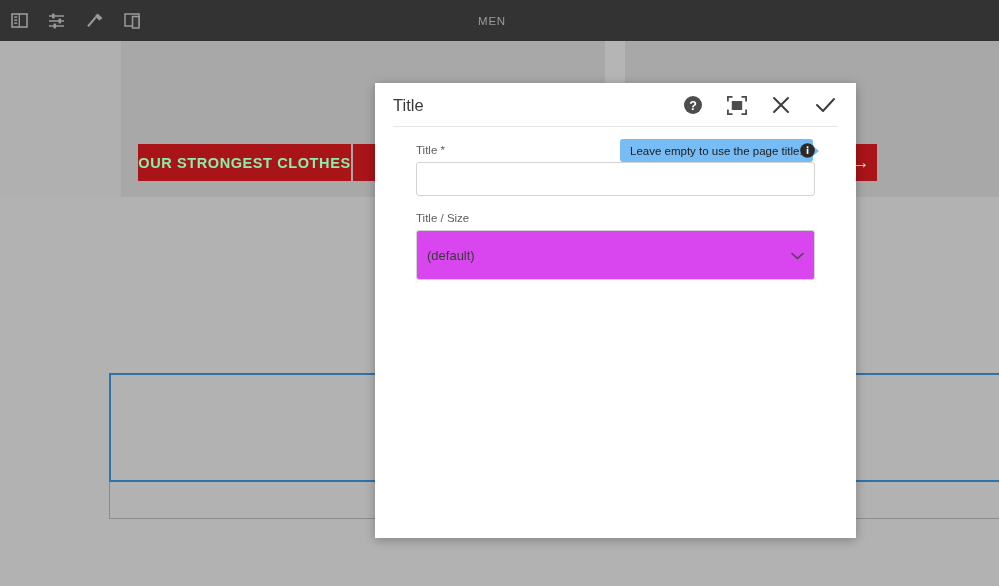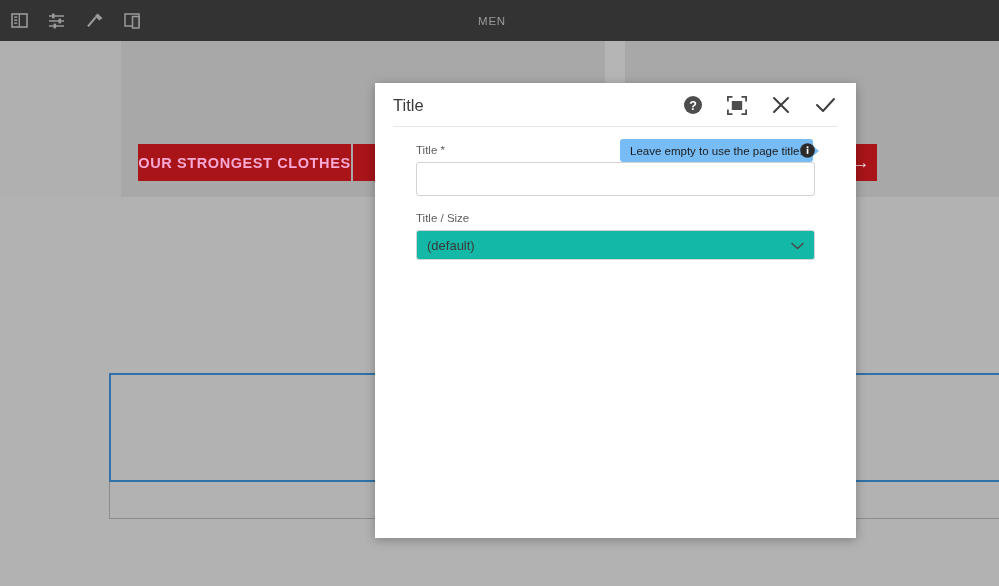--- a/index.html
+++ b/index.html
@@ -78,21 +78,21 @@
     top: 103px;
     height: 37px;
     background: #a91419;
     display: flex;
     align-items: center;
   }
   #promo-1 { left: 138px; width: 213px; justify-content: center; }
   #promo-2 { left: 353px; width: 90px;  justify-content: center; }
   #promo-3 { left: 845px; width: 32px;  justify-content: center; }
   .promo-label {
-    color: #f9a8d4;
+    color: #86efac;
     font-size: 14.5px;
     font-weight: bold;
     letter-spacing: 0.6px;
     white-space: nowrap;
   }
   .promo-arrow {
     color: #e8e2e2;
     font-size: 17px;
     line-height: 1;
   }
@@ -177,27 +177,27 @@
     background: #fff;
   }
   .field-group { margin-bottom: 16px; }
 
   .select-wrap {
     position: relative;
     width: 399px;
   }
   .select-box {
     width: 399px;
-    height: 30px;
+    height: 50px;
     border: 1px solid #d3d3d3;
     border-radius: 3px;
     padding: 0 30px 0 10px;
     font-size: 13px;
     color: #3a3a3a;
-    background: #14b8a6;
+    background: #d946ef;
     display: flex;
     align-items: center;
     cursor: pointer;
   }
   .select-chevron {
     position: absolute;
     right: 11px; top: 50%;
     transform: translateY(-50%);
     pointer-events: none;
   }

